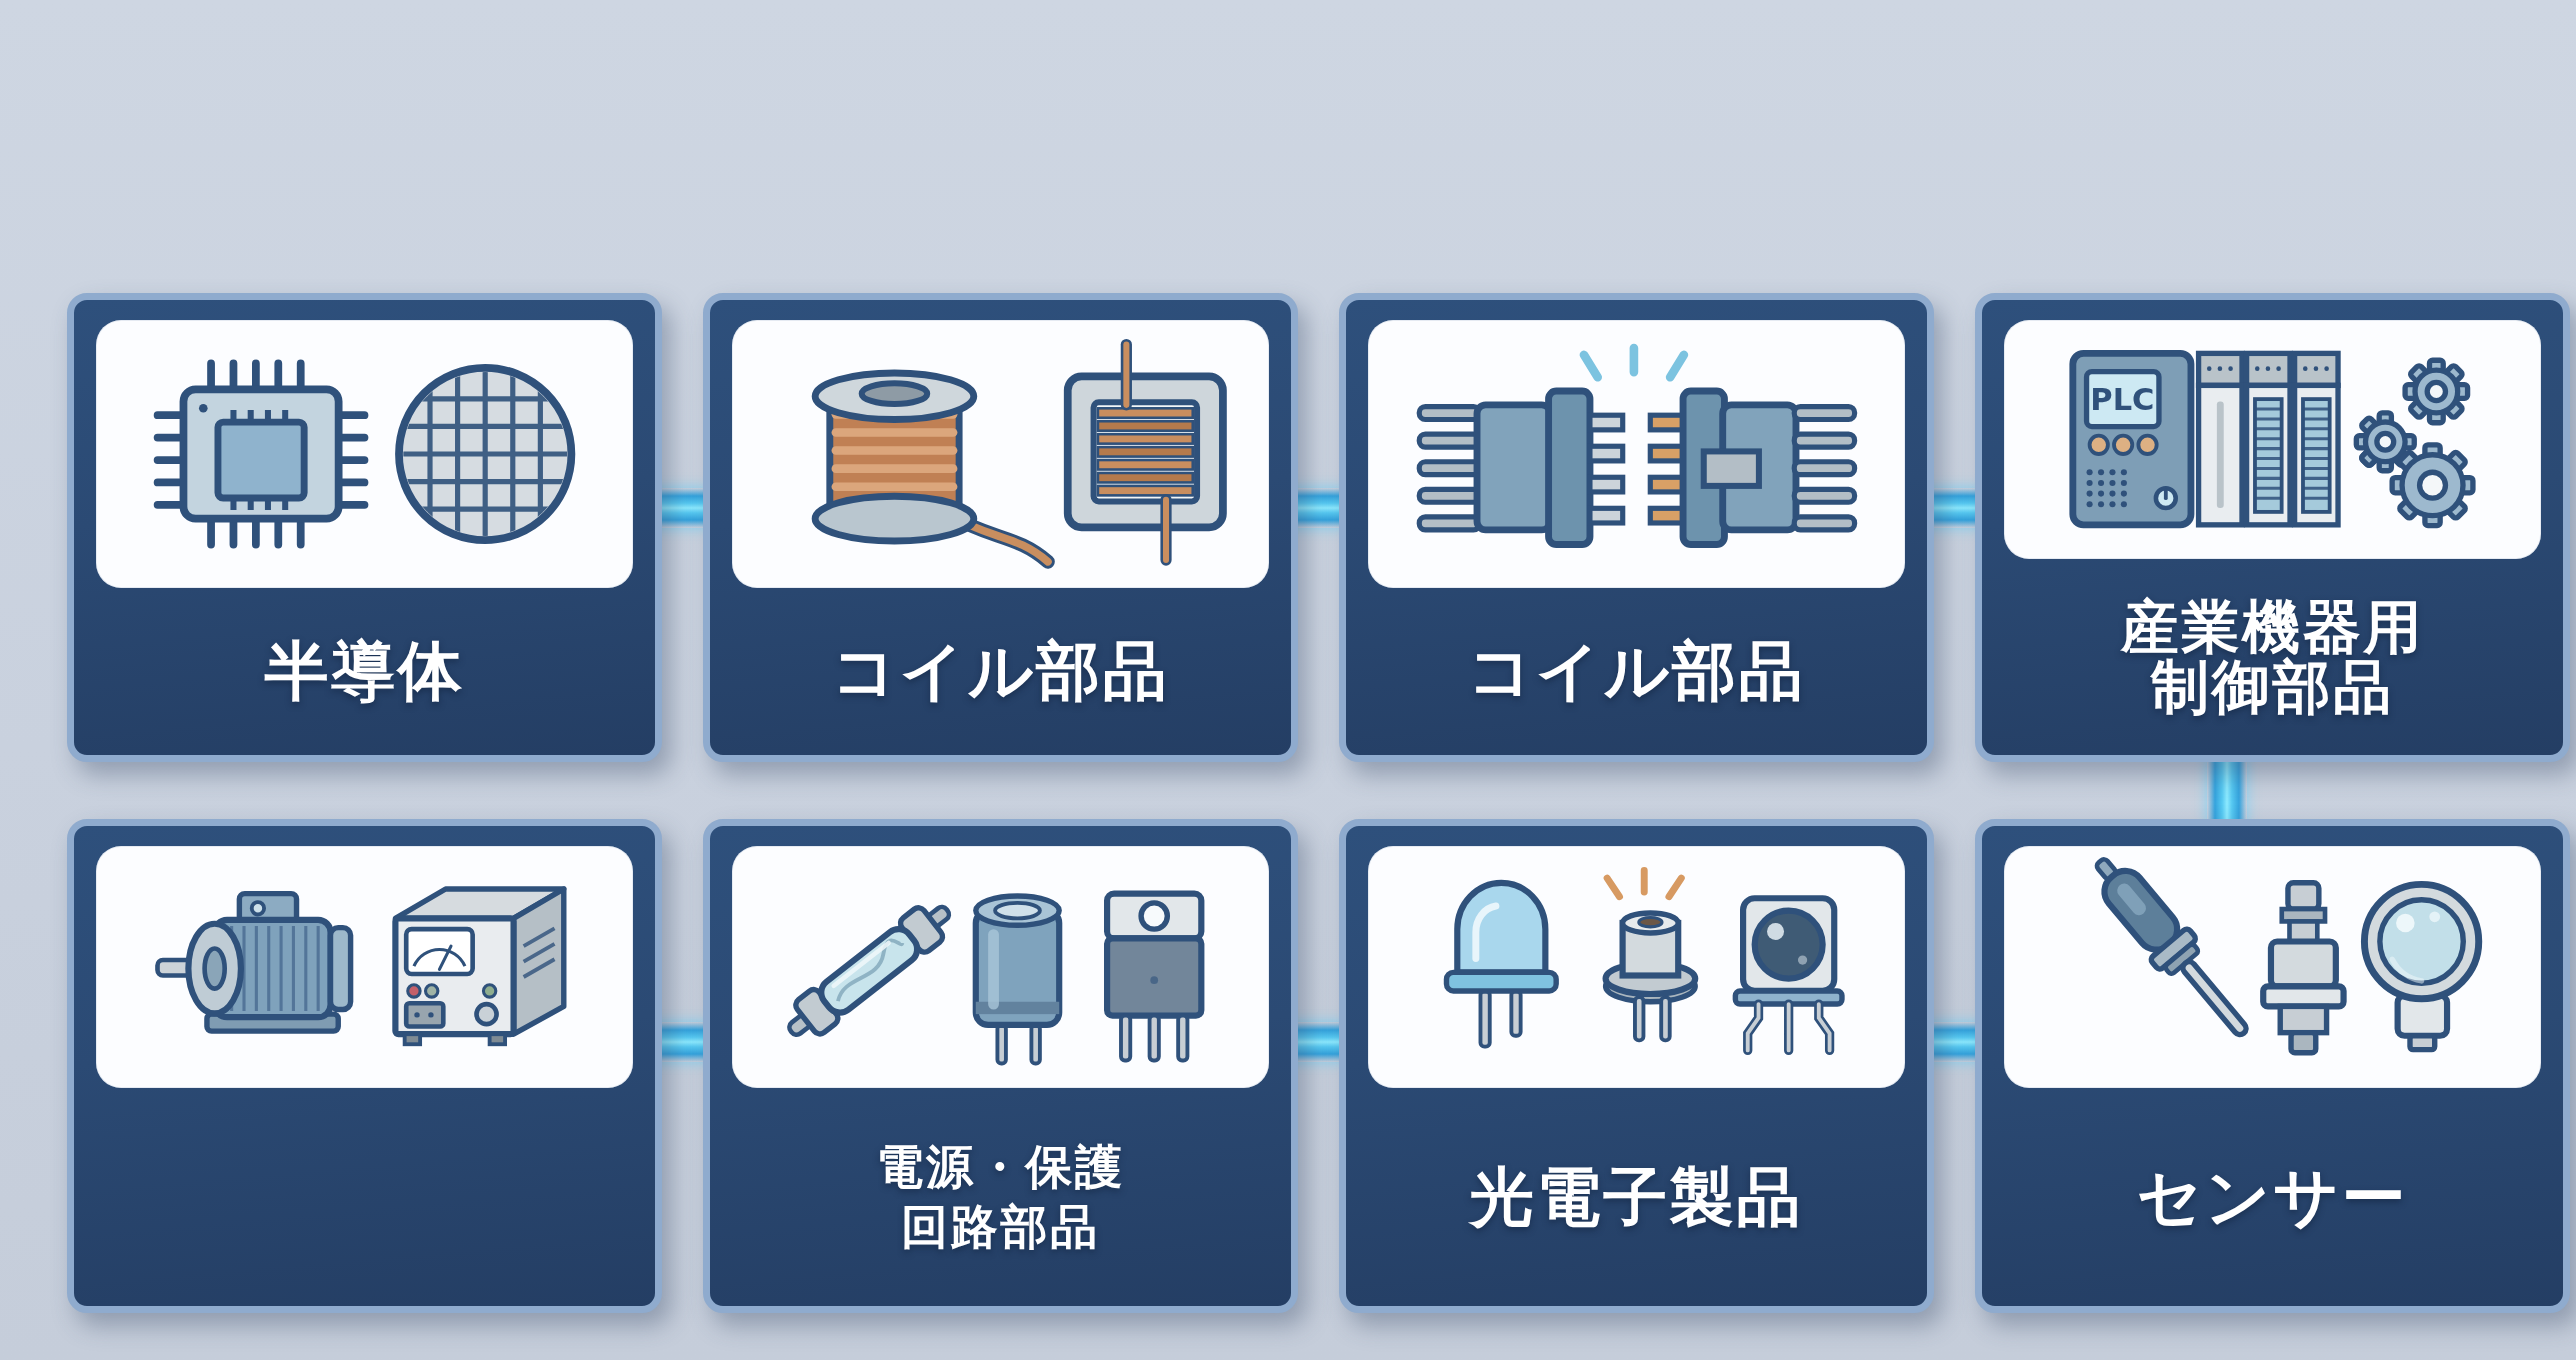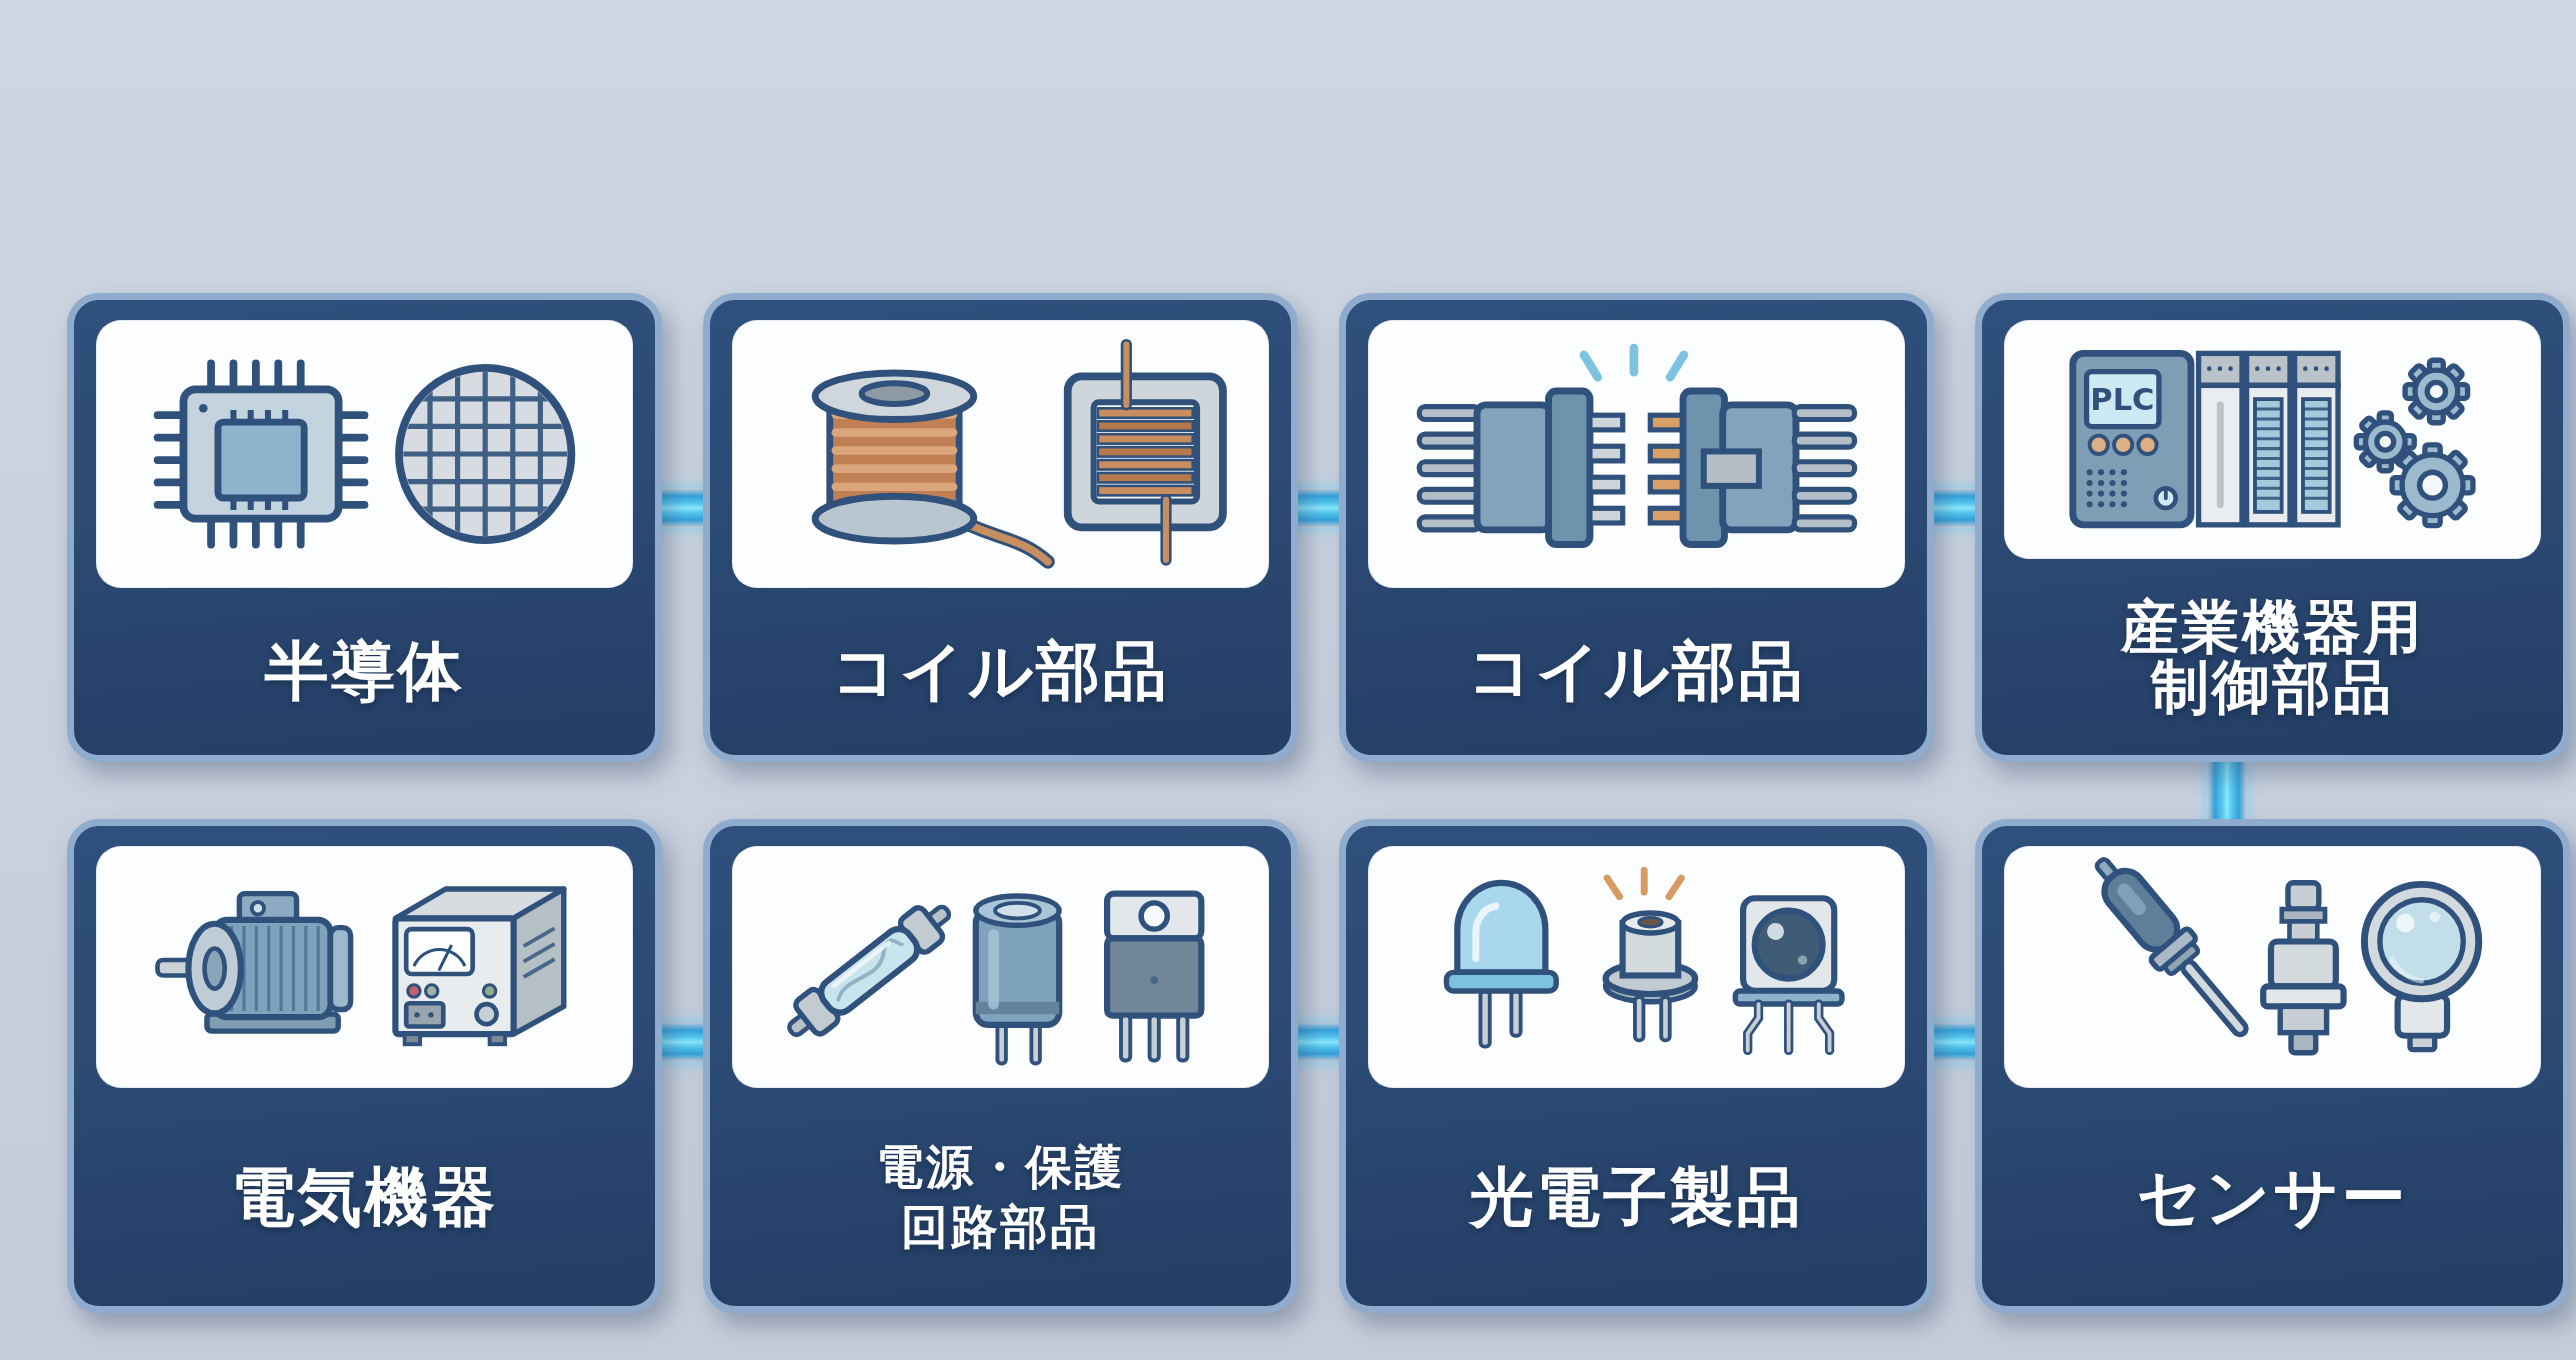--- a/index.html
+++ b/index.html
@@ -5,21 +5,21 @@
   :root{
     --background:#c9d1de; --card_fill:#2b4a74; --card_border:#8fabce;
     --panel_fill:#fcfdff; --label_text:#ffffff; --icon_outline:#2f517b;
     --connector_core:#8deaff; --connector_edge:#35a3dd;
   }
   *{margin:0;padding:0;box-sizing:border-box}
   body{font-family:"DejaVu Sans","Liberation Sans",sans-serif;background:var(--background);}
   .canvas{position:relative;width:2576px;height:1360px;overflow:hidden;
     background:linear-gradient(180deg,#ced6e2 0%,#c9d1de 55%,#c5cdda 100%);}
   .card{position:absolute;width:595px;border:7.2px solid var(--card_border);
-    border-radius:32px;background:linear-gradient(175deg,#2e507c 0%,#2b4a74 45%,#243e64 100%);
+    border-radius:20px;background:linear-gradient(175deg,#2e507c 0%,#2b4a74 45%,#243e64 100%);
     background-color:var(--card_fill);
     box-shadow:9px 12.7px 23.5px rgba(58,76,104,.38);z-index:2;}
   .r1{top:293px;height:469px}
   .r2{top:819px;height:494px}
   .c1{left:67px}.c2{left:703px}.c3{left:1339px}.c4{left:1975px}
   .panel{position:absolute;left:22px;right:22px;top:20px;background:var(--panel_fill);
     border-radius:25px;padding:9px 11px;box-shadow:inset 0 0 0 0.9px rgba(160,180,205,.25);}
   .r1 .panel{height:268px}
   .card-industrial .panel{height:239px}
   .r2 .panel{height:242px}
@@ -297,21 +297,20 @@
         <circle cx="377" cy="176" r="8" fill="#9fb3a5" stroke="#2f517b" stroke-width="4"></circle>
         <circle cx="452" cy="176" r="8" fill="#8fae8f" stroke="#2f517b" stroke-width="4"></circle>
         <rect x="344" y="192" width="48" height="30" rx="4" fill="#98a5ae" stroke="#2f517b" stroke-width="6"></rect>
         <circle cx="358" cy="207" r="3.5" fill="#2f517b"></circle>
           <circle cx="376" cy="207" r="3.5" fill="#2f517b"></circle>
         <circle cx="448" cy="206" r="13" fill="#c9d1d7" stroke="#2f517b" stroke-width="6"></circle>
         <rect x="342" y="232" width="20" height="13" fill="#7f8b94" stroke="#2f517b" stroke-width="5"></rect>
         <rect x="452" y="232" width="20" height="13" fill="#7f8b94" stroke="#2f517b" stroke-width="5"></rect>
       </svg>
     </div>
-    <div class="label">電気機器</div>
   </div>
 
   <div class="card r2 c2 card-power">
     <div class="panel">
       <svg viewBox="0 0 580 290" preserveAspectRatio="xMidYMid meet" aria-label="fuse-capacitor-regulator-icon">
         <g transform="translate(120,150) rotate(-38)">
           <rect x="-128" y="-9" width="30" height="18" rx="8" fill="#b7c1c8" stroke="#2f517b" stroke-width="6"></rect>
           <rect x="98" y="-9" width="30" height="18" rx="8" fill="#b7c1c8" stroke="#2f517b" stroke-width="6"></rect>
           <rect x="-104" y="-27" width="36" height="54" rx="9" fill="#c2cbd1" stroke="#2f517b" stroke-width="7"></rect>
           <rect x="68" y="-27" width="36" height="54" rx="9" fill="#c2cbd1" stroke="#2f517b" stroke-width="7"></rect>

